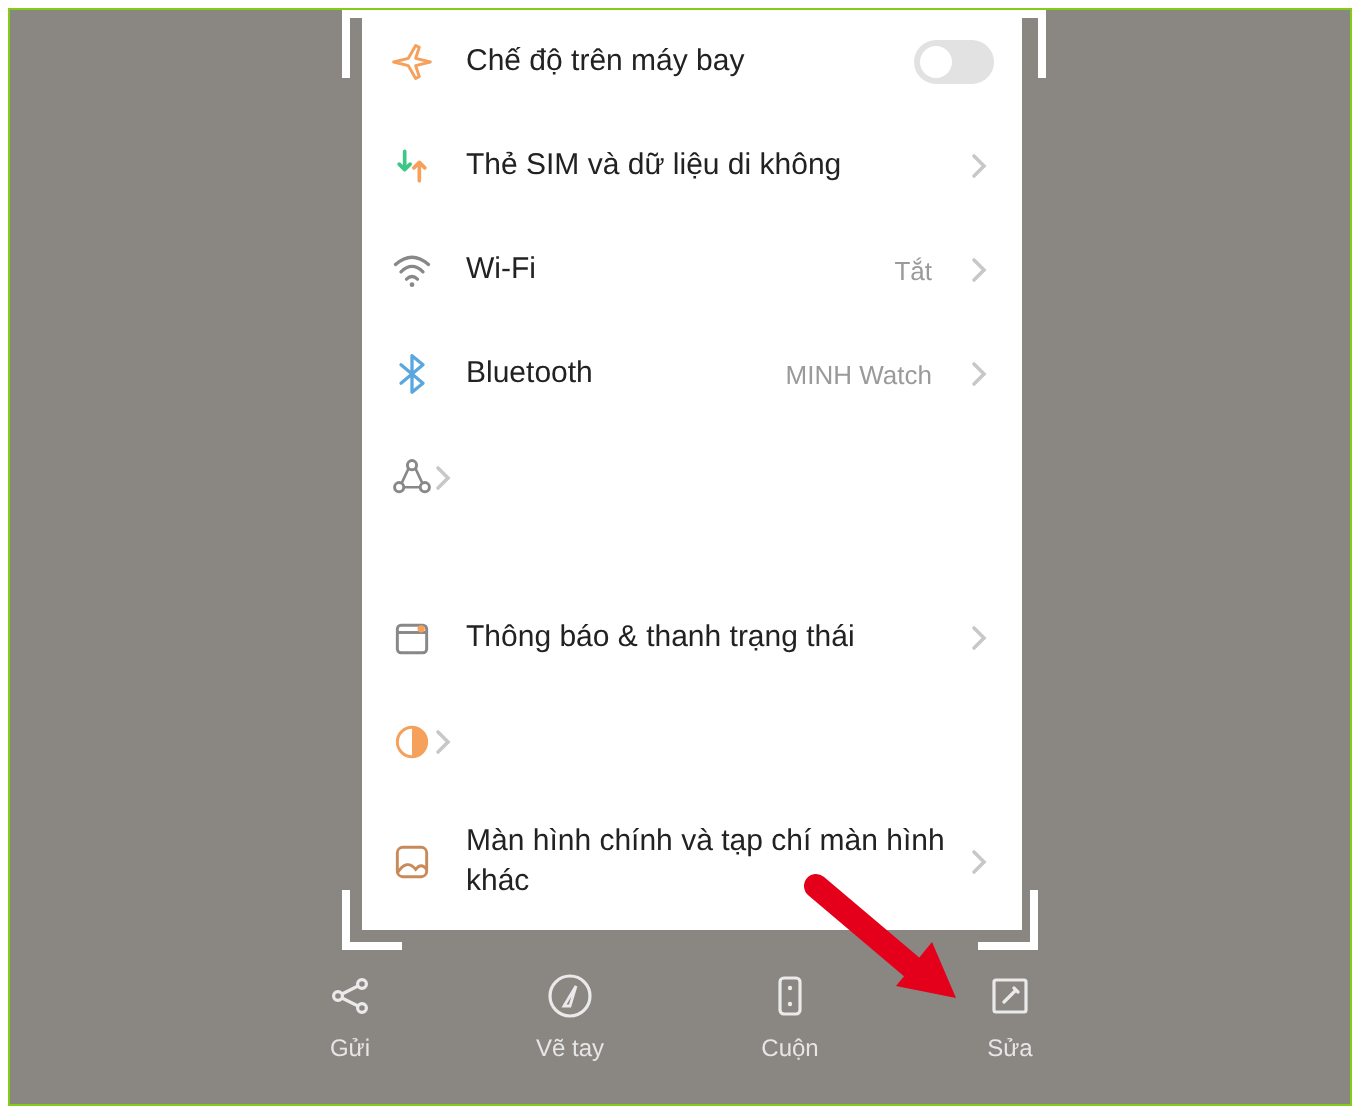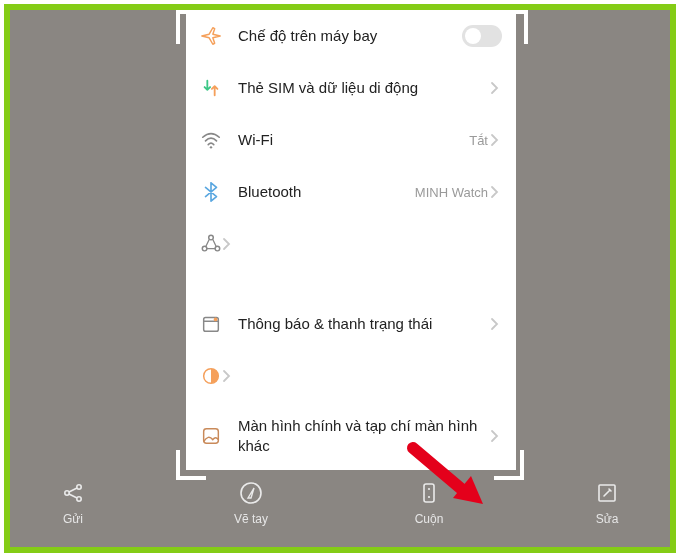--- a/index.html
+++ b/index.html
@@ -7,38 +7,38 @@
     width: 680px;
     height: 557px;
     background: #fff;
     font-family: -apple-system, Helvetica, Arial, sans-serif;
     position: relative;
     overflow: hidden;
   }
   .frame {
     position: absolute;
     left: 4px; top: 4px; right: 4px; bottom: 4px;
-    border: 6px solid #84cc16;
+    border: 1px solid #84cc16;
     background: #8a8682;
     overflow: hidden;
   }
   .panel {
     position: absolute;
     left: 176px; top: 0; width: 330px; height: 460px;
     background: #fff;
   }
   .list { display: flex; flex-direction: column; }
   .row {
     display: flex; align-items: center;
     padding: 14px 14px;
     min-height: 52px;
   }
   .row .icon { width: 22px; height: 22px; flex: 0 0 22px; display:flex; align-items:center; justify-content:center; }
   .row .label { flex: 1; padding-left: 16px; font-size: 15px; color: #222; line-height: 1.3; }
-  .row .value { font-size: 13px; color: #9a9a9a; margin-right: 2px; }
+  .row .value { font-size: 13px; color: #9a9a9a; margin-right: 19px; }
   .chev { flex: 0 0 12px; color: #c8c8c8; }
   .chev svg { display:block; }
   .toggle {
     width: 40px; height: 22px; border-radius: 11px; background: #e2e2e2;
     position: relative; flex: 0 0 40px;
   }
   .toggle::after {
     content:""; position:absolute; left:3px; top:3px; width:16px; height:16px;
     border-radius:50%; background:#fff;
   }
@@ -46,21 +46,21 @@
   .crops::before, .crops::after,
   .crops .bl, .crops .br {
     position:absolute; width:30px; height:30px; border: 4px solid #fff;
   }
   .crops::before { content:""; left:166px; top:0; border-right:none; border-bottom:none; }
   .crops::after  { content:""; left:484px; top:0; border-left:none; border-bottom:none; }
   .crops .bl { left:166px; top:440px; border-right:none; border-top:none; }
   .crops .br { left:484px; top:440px; border-left:none; border-top:none; }
   .toolbar {
     position:absolute; left:0; right:0; bottom:0; height:70px;
-    display:flex; justify-content:space-between; align-items:center;
+    display:flex; justify-content:center; align-items:center;
     padding: 0 8px 18px 8px;
   }
   .tbbtn {
     display:flex; flex-direction:column; align-items:center; gap:6px;
     color:#eaeaea; width:110px;
   }
   .tbbtn .ticon { width:26px; height:26px; display:flex; align-items:center; justify-content:center; }
   .tbbtn .tlabel { font-size:12px; color:#e6e6e6; }
   .arrow {
     position:absolute; left:395px; top:432px; width:80px; height:60px;
@@ -86,21 +86,21 @@
         <span class="toggle"></span>
       </div>
 
       <div class="row">
         <span class="icon">
           <svg width="22" height="22" viewBox="0 0 24 24">
               <path d="M8 4 L8 14 M8 14 L5 11 M8 14 L11 11" stroke="#3cc786" stroke-width="2" fill="none" stroke-linecap="round"></path>
               <path d="M16 20 L16 10 M16 10 L13 13 M16 10 L19 13" stroke="#f5a05b" stroke-width="2" fill="none" stroke-linecap="round"></path>
             </svg>
         </span>
-        <span class="label">Thẻ SIM và dữ liệu di động</span>
+        <span class="label">Thẻ SIM và dữ liệu di không</span>
         <span class="chev">
             <svg width="8" height="12" viewBox="0 0 8 12">
               <path d="M2 1 L7 6 L2 11" stroke="#c8c8c8" stroke-width="1.8" fill="none" stroke-linecap="round"></path>
             </svg>
           </span>
       </div>
 
       <div class="row">
         <span class="icon">
           <svg width="22" height="22" viewBox="0 0 24 24">

